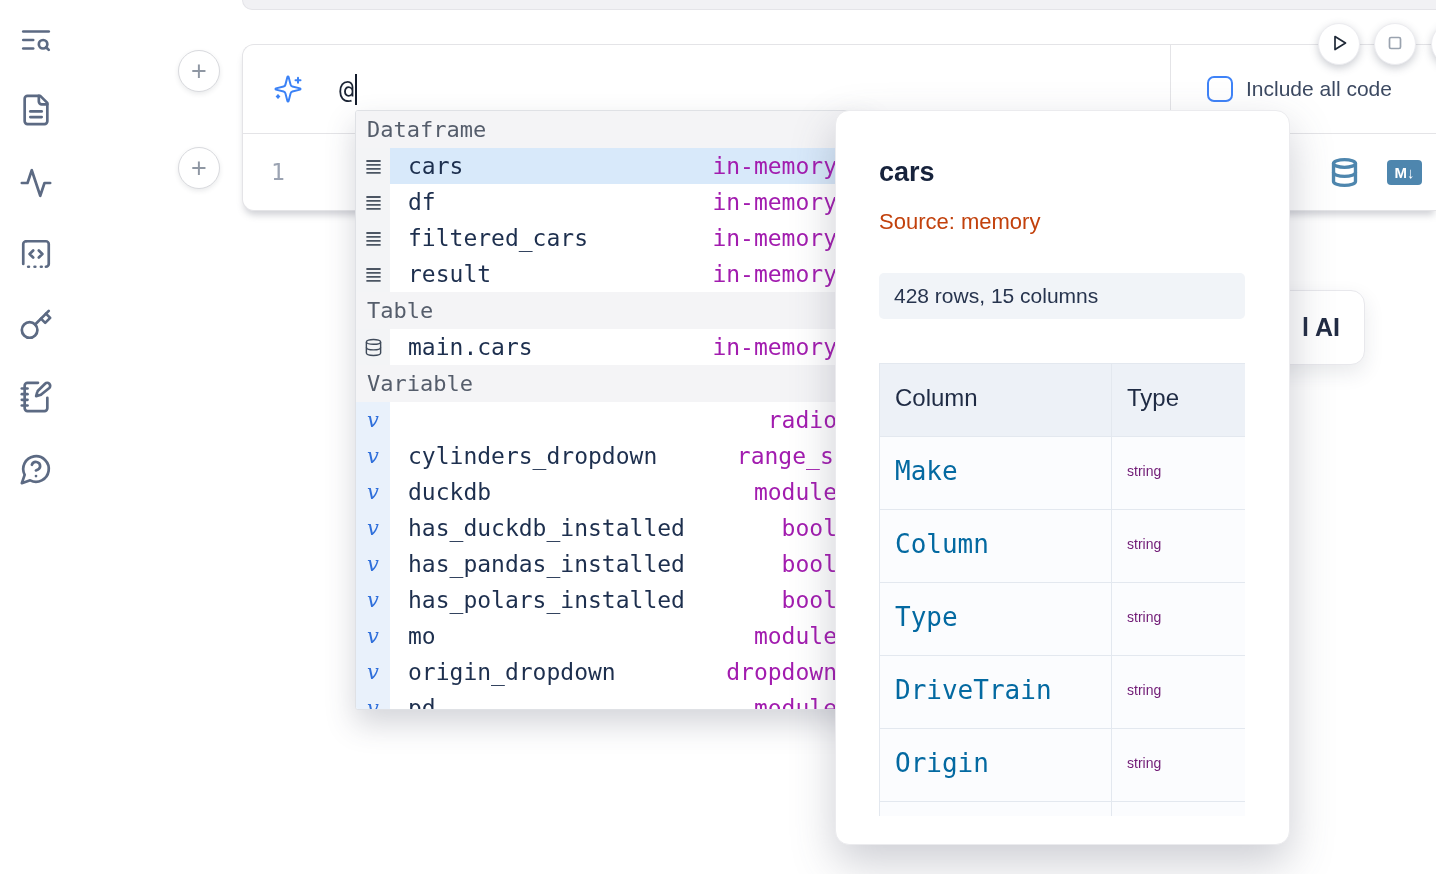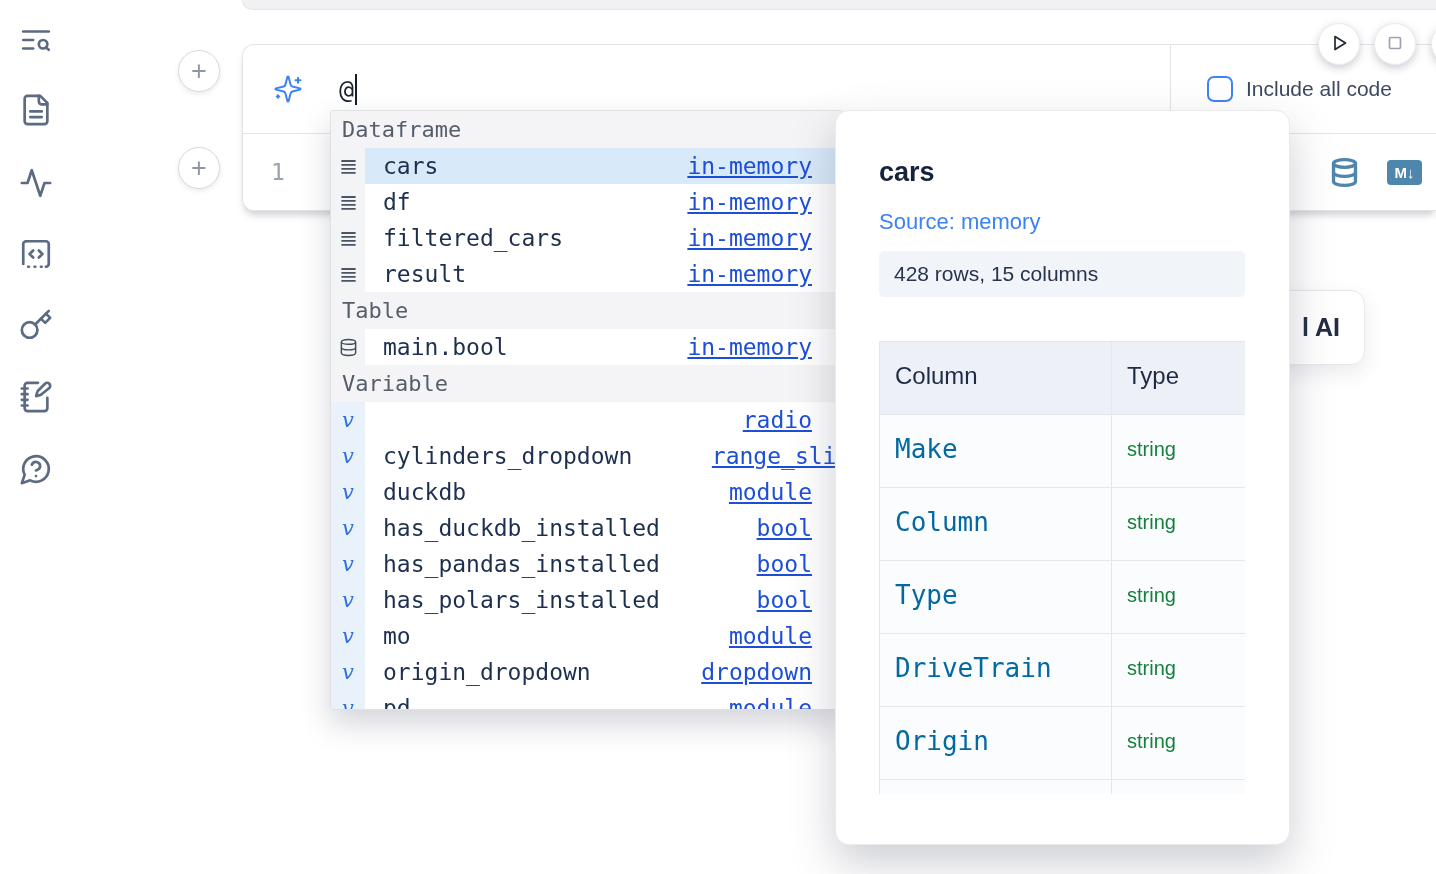--- a/index.html
+++ b/index.html
@@ -50,53 +50,53 @@
     font-weight:bold; font-size:15px; display:flex; align-items:center; justify-content:center; }
 
   
   .ai-card { position:absolute; left:1040px; top:290px; width:325px; height:75px;
     background:#fff; border:1px solid #e8e8ec; border-radius:14px;
     box-shadow:0 8px 20px rgba(40,45,65,.10); z-index:10;
     display:flex; align-items:center; justify-content:flex-end; padding-right:24px;
     font-size:25px; font-weight:bold; color:#222c44; }
 
   
-  .ac { position:absolute; left:330px; top:110px; width:513px; height:600px; background:#fff;
+  .ac { position:absolute; left:355px; top:110px; width:513px; height:600px; background:#fff;
     border:1px solid #dfe1e5; border-radius:3px; box-shadow:0 14px 30px rgba(60,65,85,.22);
     overflow:hidden; z-index:20; font-family:"DejaVu Sans Mono",monospace; }
   .ac-header { height:37px; background:#f4f4f6; color:#555d6b; font-size:22px;
     line-height:37px; padding-left:11px; }
   .ac-row { height:36px; display:flex; }
   .ac-gutter { width:34px; background:#f3f4f6; display:flex; align-items:center;
     justify-content:center; flex:none; color:#3f4a5a; }
   .ac-gutter svg { width:19px; height:19px; display:block; }
   .ac-row.var .ac-gutter { background:#e9f1fb; }
   .var-v { font-family:"DejaVu Serif",serif; font-style:italic; font-size:21px; color:#2f6fdb; }
   .ac-main { flex:1; display:flex; align-items:center; padding:0 30px 0 18px; min-width:0; }
   .ac-row.sel .ac-main { background:#d8e9fa; }
   .ac-name { font-size:23px; color:#1d2f4e; white-space:pre; }
-  .ac-type { margin-left:auto; font-size:23px; color:#1d4ed8; white-space:pre;text-decoration:underline; }
+  .ac-type { margin-left:auto; font-size:23px; color:#a21caf; white-space:pre; }
   .ac-row.shift .ac-type { margin-right:-66px; }
 
   
   .panel { position:absolute; left:835px; top:110px; width:455px; height:735px; background:#fff;
     border:1px solid #ebebee; border-radius:14px; box-shadow:0 18px 44px rgba(75,80,100,.28);
     z-index:30; padding:46px 44px 0 43px; }
   .pv-title { font-size:27px; font-weight:bold; color:#17233c; }
-  .pv-source { margin-top:21px; font-size:22px; color:#3b82f6; }
-  .pv-pill { margin-top:16px; height:46px; background:#f1f4f8; border-radius:5px;
+  .pv-source { margin-top:21px; font-size:22px; color:#c2410c; }
+  .pv-pill { margin-top:38px; height:46px; background:#f1f4f8; border-radius:5px;
     display:flex; align-items:center; padding-left:15px; font-size:21px; color:#27344e; }
   .pv-tablewrap { margin-top:44px; height:453px; overflow:hidden; }
   table.pv { width:368px; border-collapse:collapse; table-layout:fixed; }
   table.pv th, table.pv td { border:1px solid #e3e8ef; height:73px; padding:0 0 4px 15px;
     text-align:left; vertical-align:middle; }
   table.pv th { background:#edf1f7; font-weight:normal; font-size:24px; color:#1f2b44; }
   table.pv td { background:#fbfcfe; }
   td.c-name { font-family:"DejaVu Sans Mono",monospace; font-size:26px; color:#0369a1; }
-  td.c-type { font-size:20px; color:#15803d; }
+  td.c-type { font-size:14px; color:#701a75; }
   .col-name { width:232px; } .col-type { width:136px; }
 </style>
 </head>
 <body>
 
 <div class="sidebar">
   <span class="sb-icon" style="top:23px">
     <svg viewBox="0 0 24 24" fill="none" stroke="currentColor" stroke-width="1.9" stroke-linecap="round" stroke-linejoin="round">
         <path d="M21 6H3"></path>
         <path d="M10 12H3"></path>
@@ -268,21 +268,21 @@
   <div class="ac-header">Table</div>
   <div class="ac-row">
     <span class="ac-gutter">
         <svg viewBox="0 0 24 24" fill="none" stroke="currentColor" stroke-width="1.8">
           <ellipse cx="12" cy="5" rx="9" ry="3"></ellipse>
           <path d="M3 5v14a9 3 0 0 0 18 0V5"></path>
           <path d="M3 12a9 3 0 0 0 18 0"></path>
         </svg>
       </span>
     <span class="ac-main">
-        <span class="ac-name">main.bool</span>
+        <span class="ac-name">main.cars</span>
         <span class="ac-type">in-memory</span>
       </span>
   </div>
 
   <div class="ac-header">Variable</div>
   <div class="ac-row var">
     <span class="ac-gutter">
         <span class="var-v">v</span>
       </span>
     <span class="ac-main">

